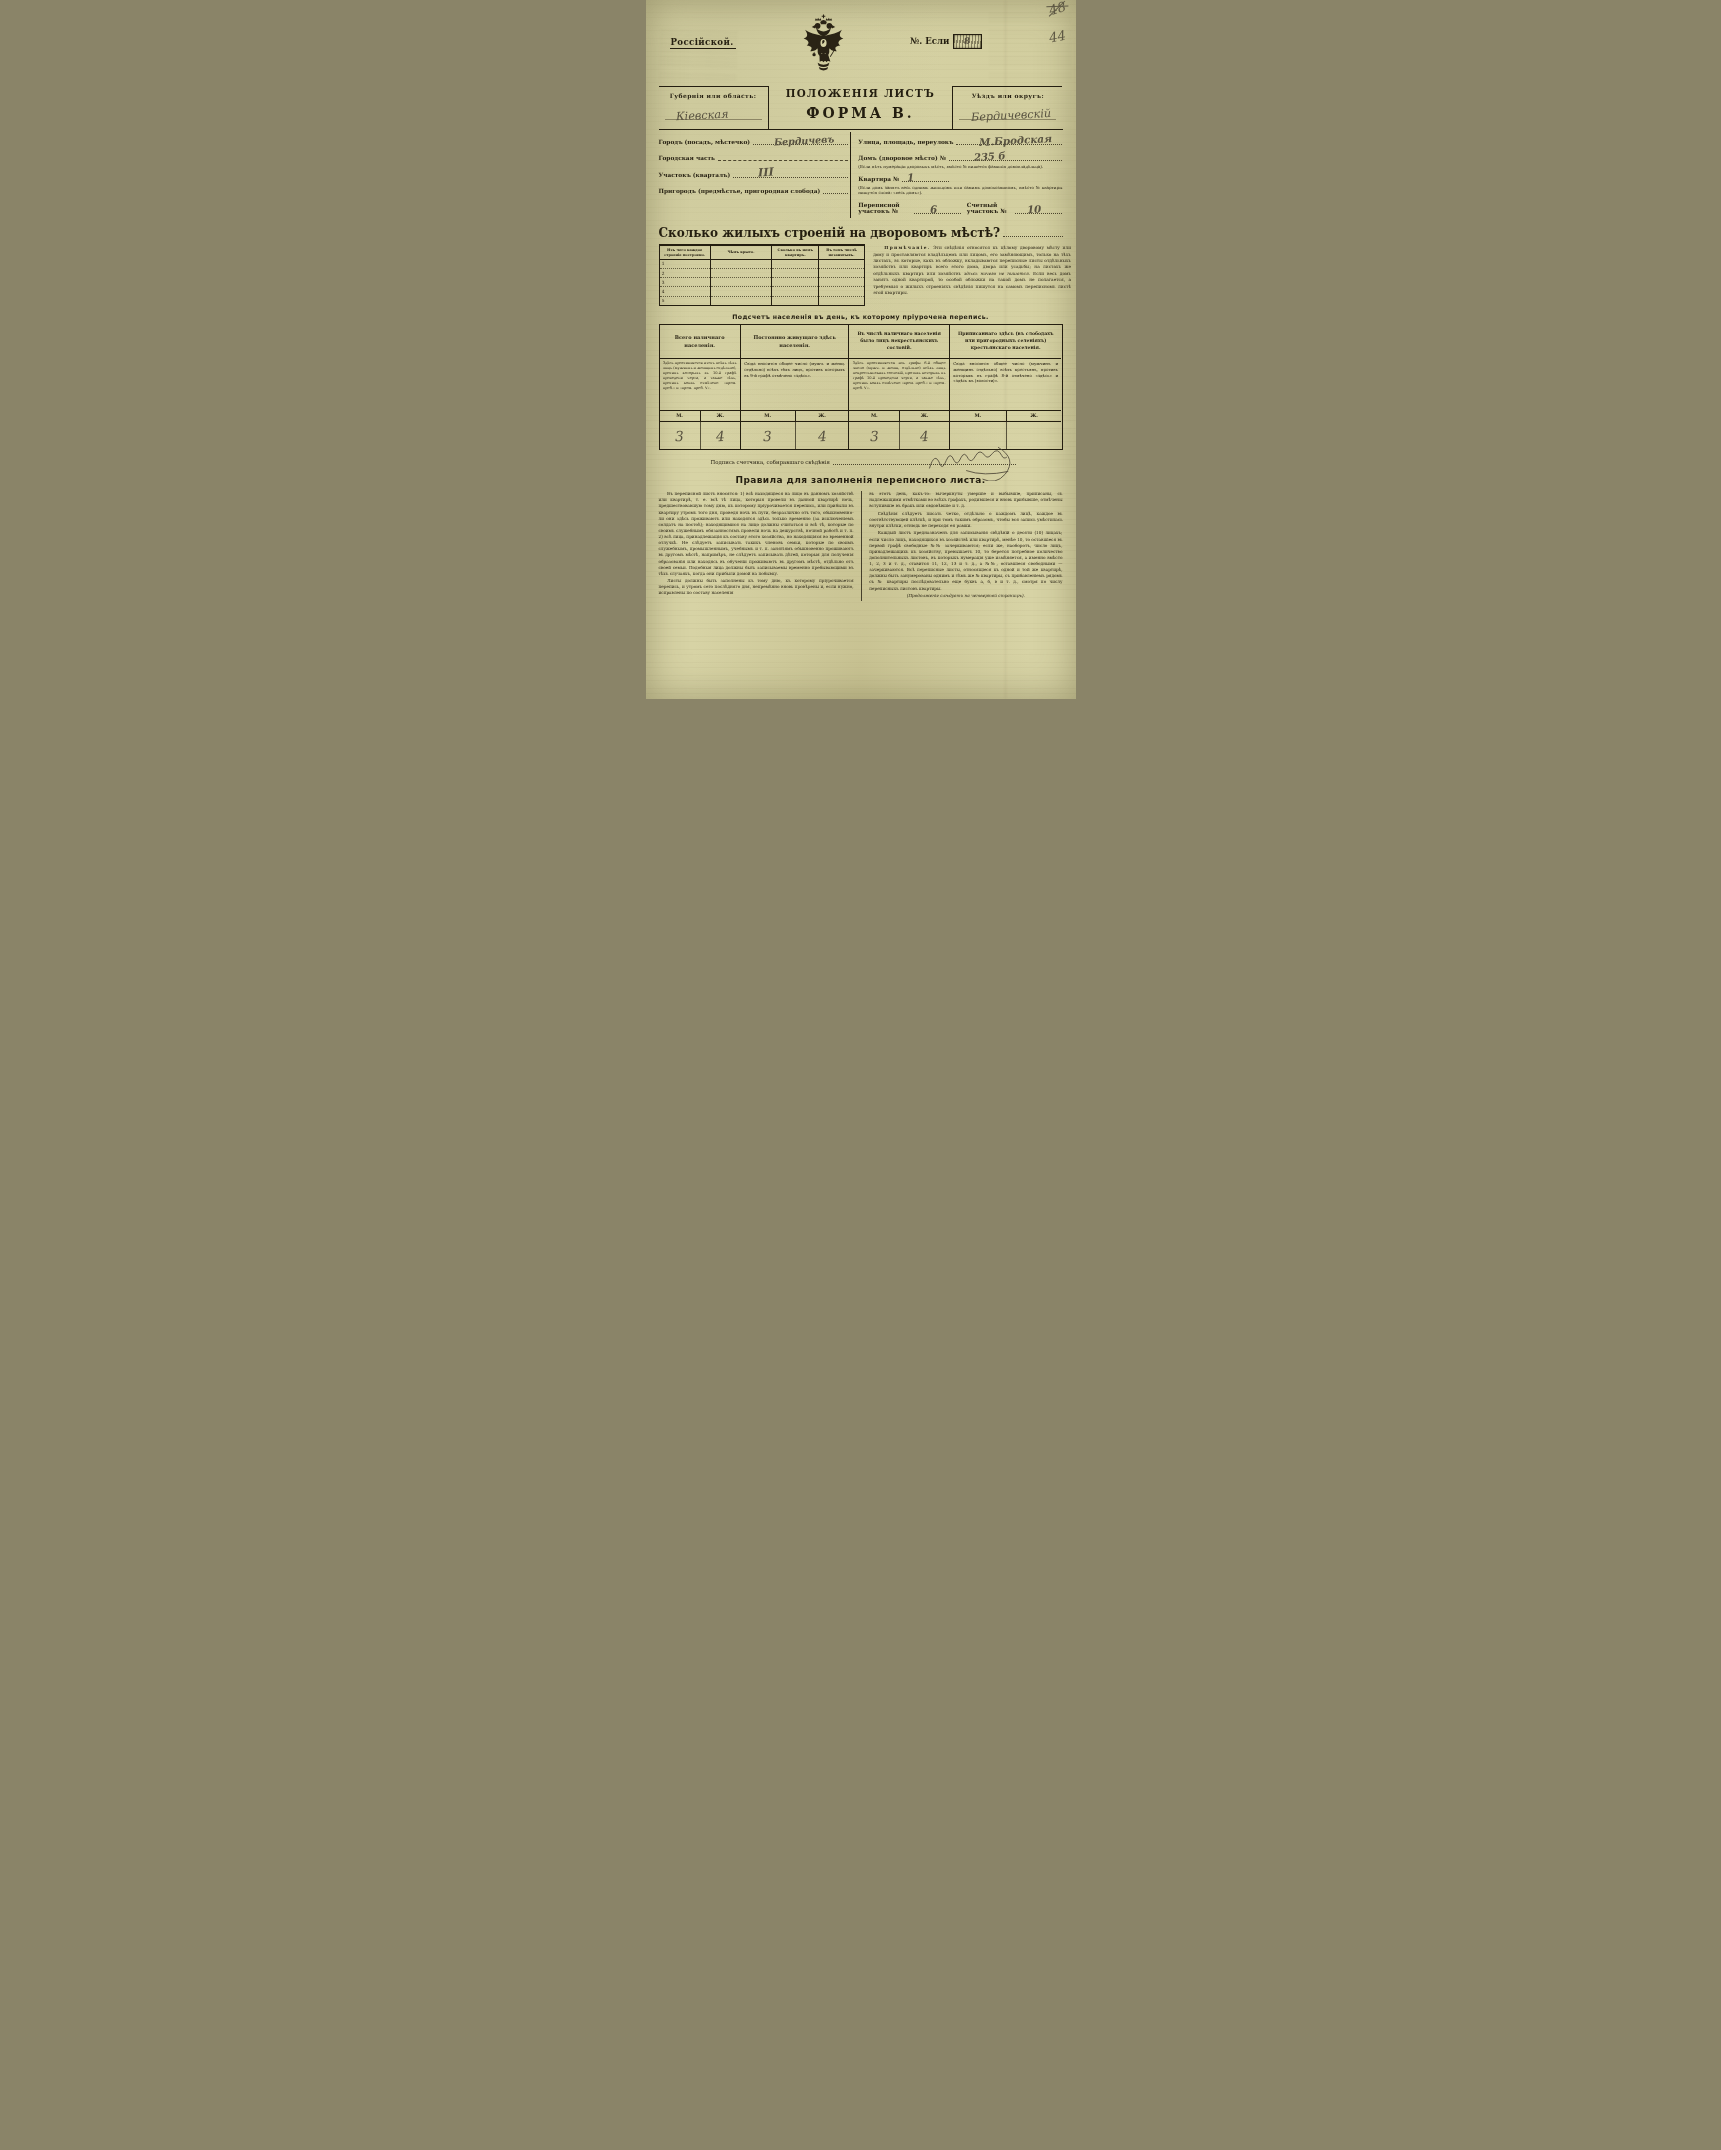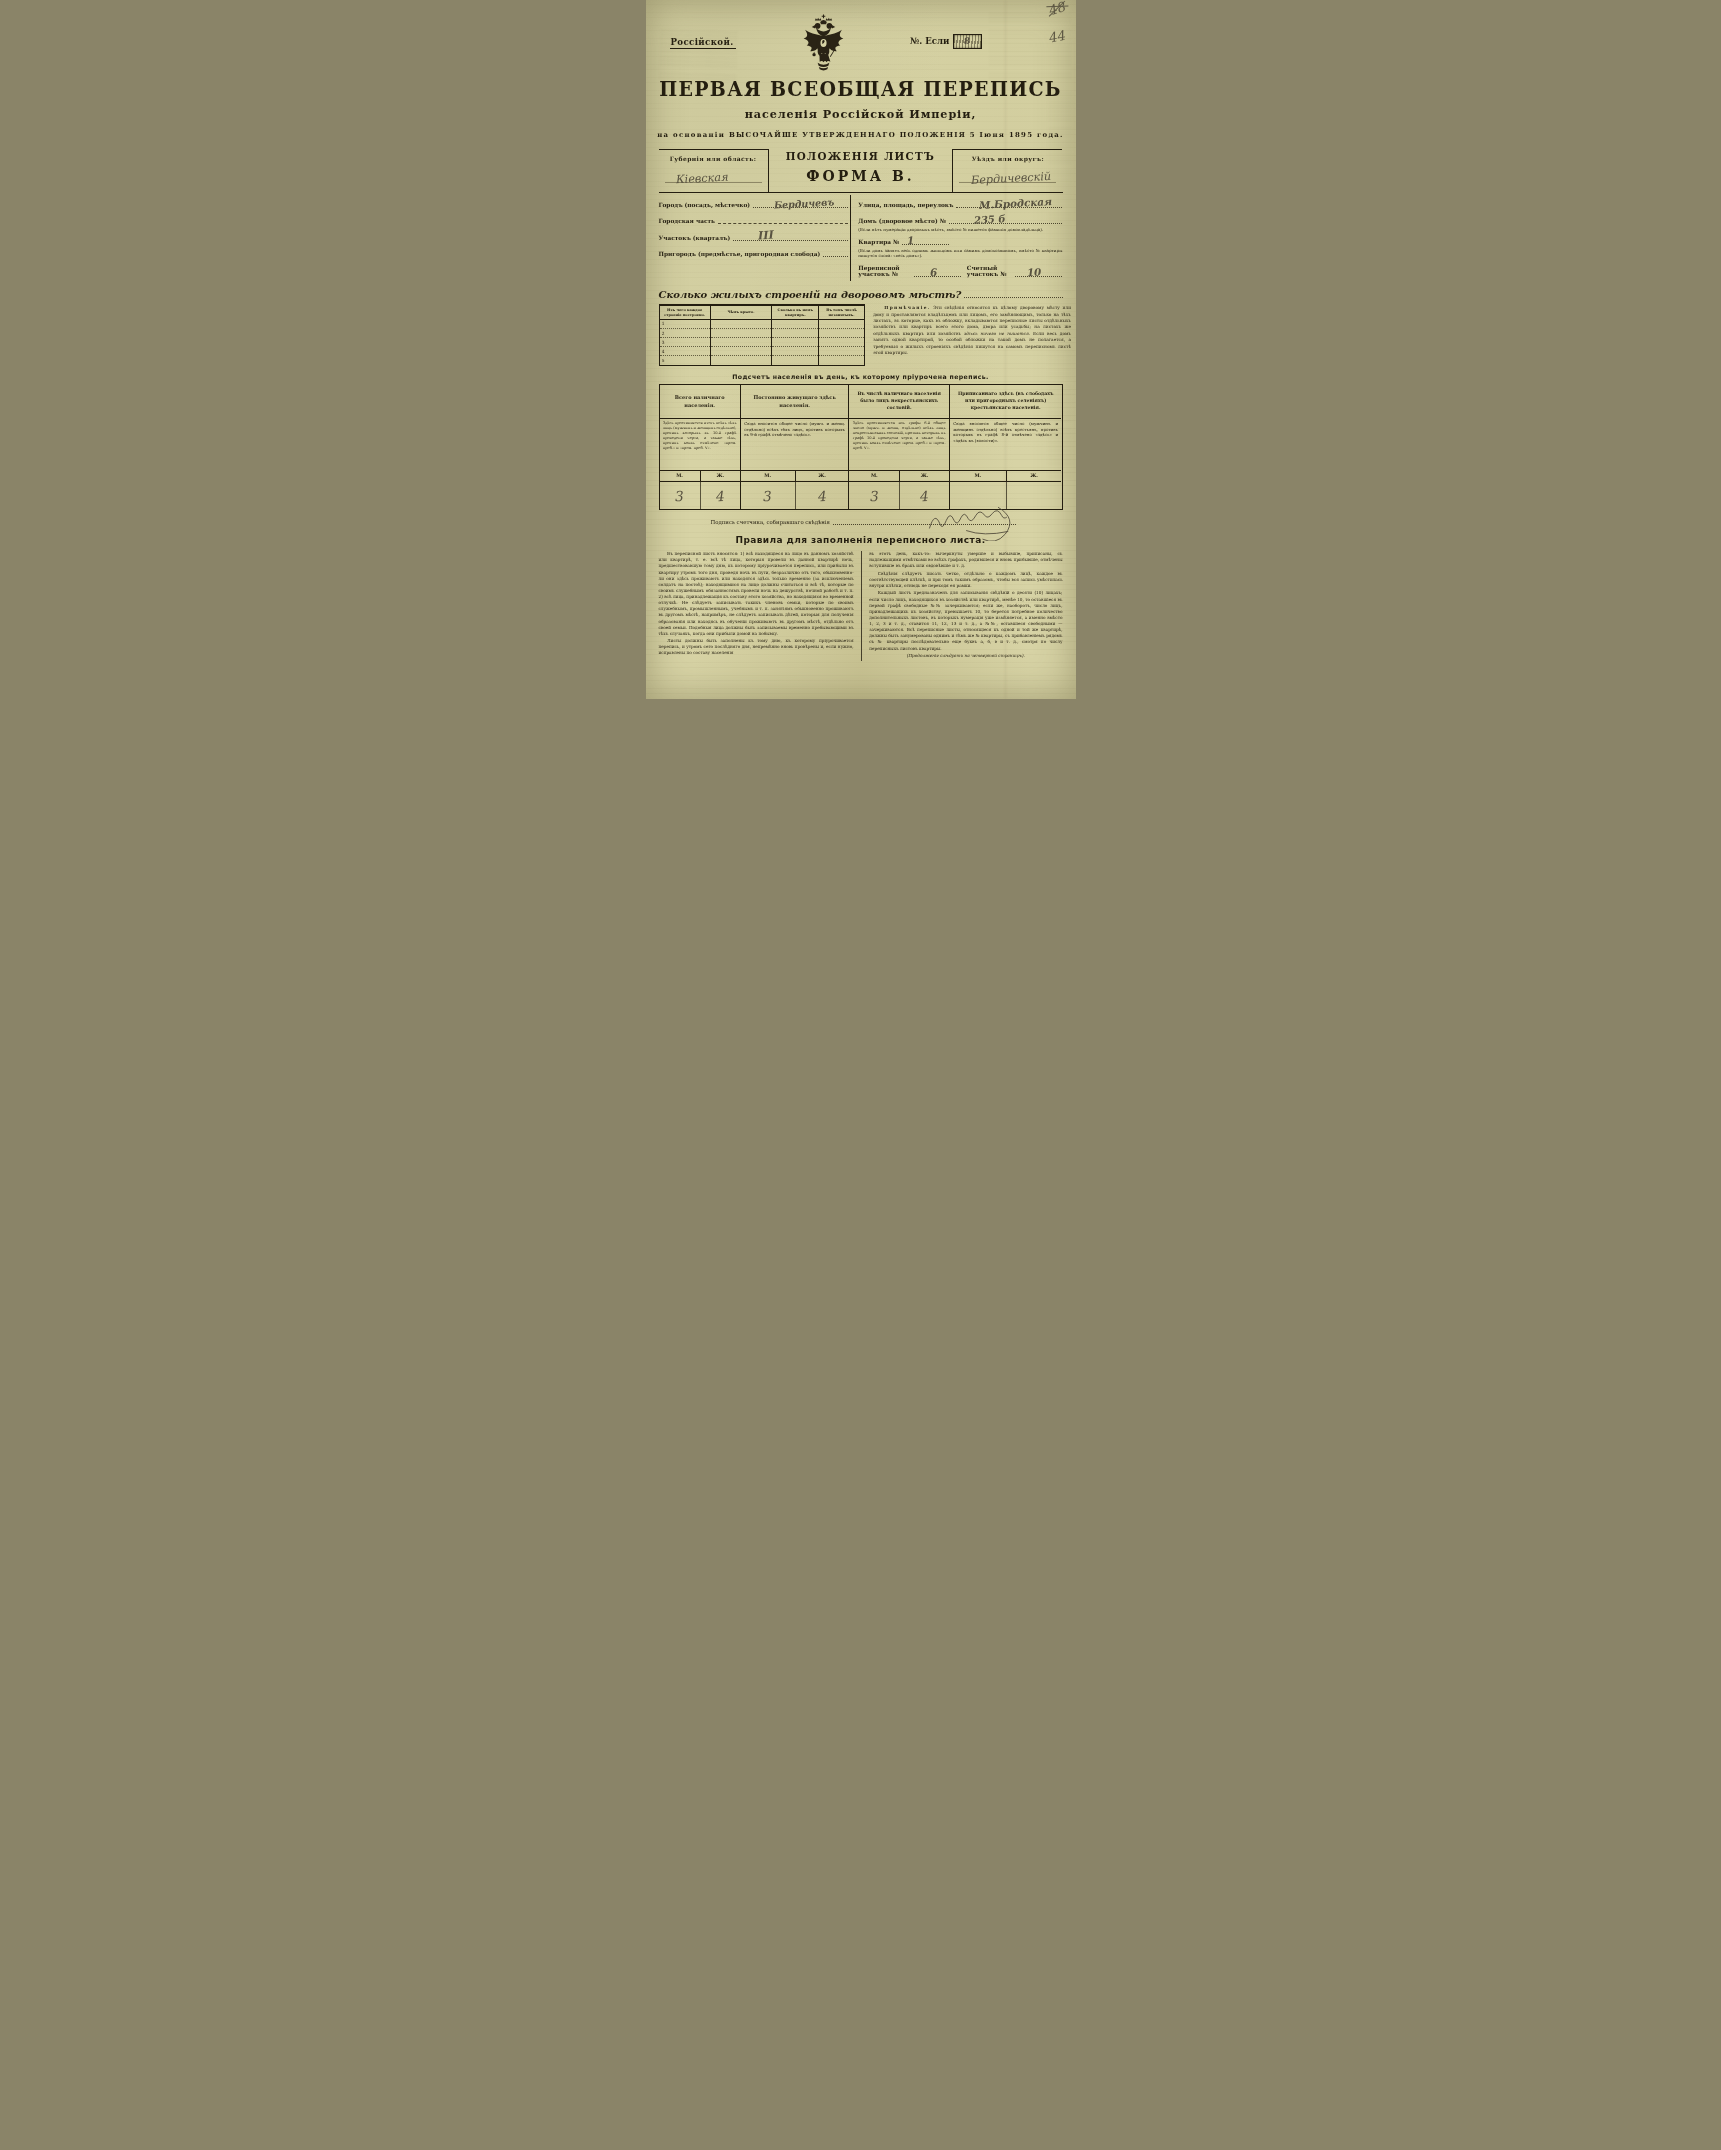--- a/index.html
+++ b/index.html
@@ -80,21 +80,21 @@
     position:relative;margin-left:2.6px;}
   .fill.dash{border-bottom:0.9px dashed rgba(45,38,20,.8);}
   .fill .hw{position:absolute;bottom:-1.7px;left:22%;font-size:9.5px;white-space:nowrap;}
   .fill.short{flex:0 0 47px;}
   .note{font-size:4.1px;font-weight:normal;line-height:1.4;margin-top:2.2px;
     text-align:justify;}
   .addr-r .frow.tight{margin-top:6px;}
 
   
   .bq{margin:7.7px 13px 0;display:flex;align-items:baseline;
-    font-size:10px;font-weight:bold;font-style:italic;}
+    font-size:12px;font-weight:bold;}
   .bq .fill{height:4.3px;}
   .bsec{margin:4.3px 13px 0;display:grid;grid-template-columns:51% 49%;column-gap:8.6px;}
   table.btable{border-collapse:collapse;width:100%;table-layout:fixed;
     border:0.6px solid #241e10;border-top:2.2px double #241e10;}
   table.btable th{font-size:3.5px;font-weight:bold;padding:1.7px 0.9px;text-align:center;
     border-left:0.6px solid #241e10;border-bottom:0.6px solid #241e10;line-height:1.3;}
   table.btable th:first-child{border-left:none;}
   table.btable td{height:8.2px;border-left:0.6px solid #241e10;
     border-top:0.4px dotted rgba(45,38,20,.65);font-size:4.3px;text-align:left;
     padding:0 0 0 2.2px;}
@@ -188,25 +188,20 @@
     </svg>
 
     <div class="sheetno">
       <span>№. Если</span>
       <span class="stamp">
         <span class="hw">8</span>
       </span>
     </div>
   </div>
 
-  <div class="title-block">
-    <div class="t1">ПЕРВАЯ ВСЕОБЩАЯ ПЕРЕПИСЬ</div>
-    <div class="t2">населенія Россійской Имперіи,</div>
-    <div class="t3">на основаніи ВЫСОЧАЙШЕ УТВЕРЖДЕННАГО ПОЛОЖЕНІЯ 5 Іюня 1895 года.</div>
-  </div>
 
   <div class="band">
     <div class="band-side">
       <div class="band-label">Губернія или область:</div>
       <div class="band-write">
         <span class="hw">Кіевская</span>
       </div>
     </div>
     <div class="band-center">
       <div class="fh1">ПОЛОЖЕНІЯ ЛИСТЪ</div>

